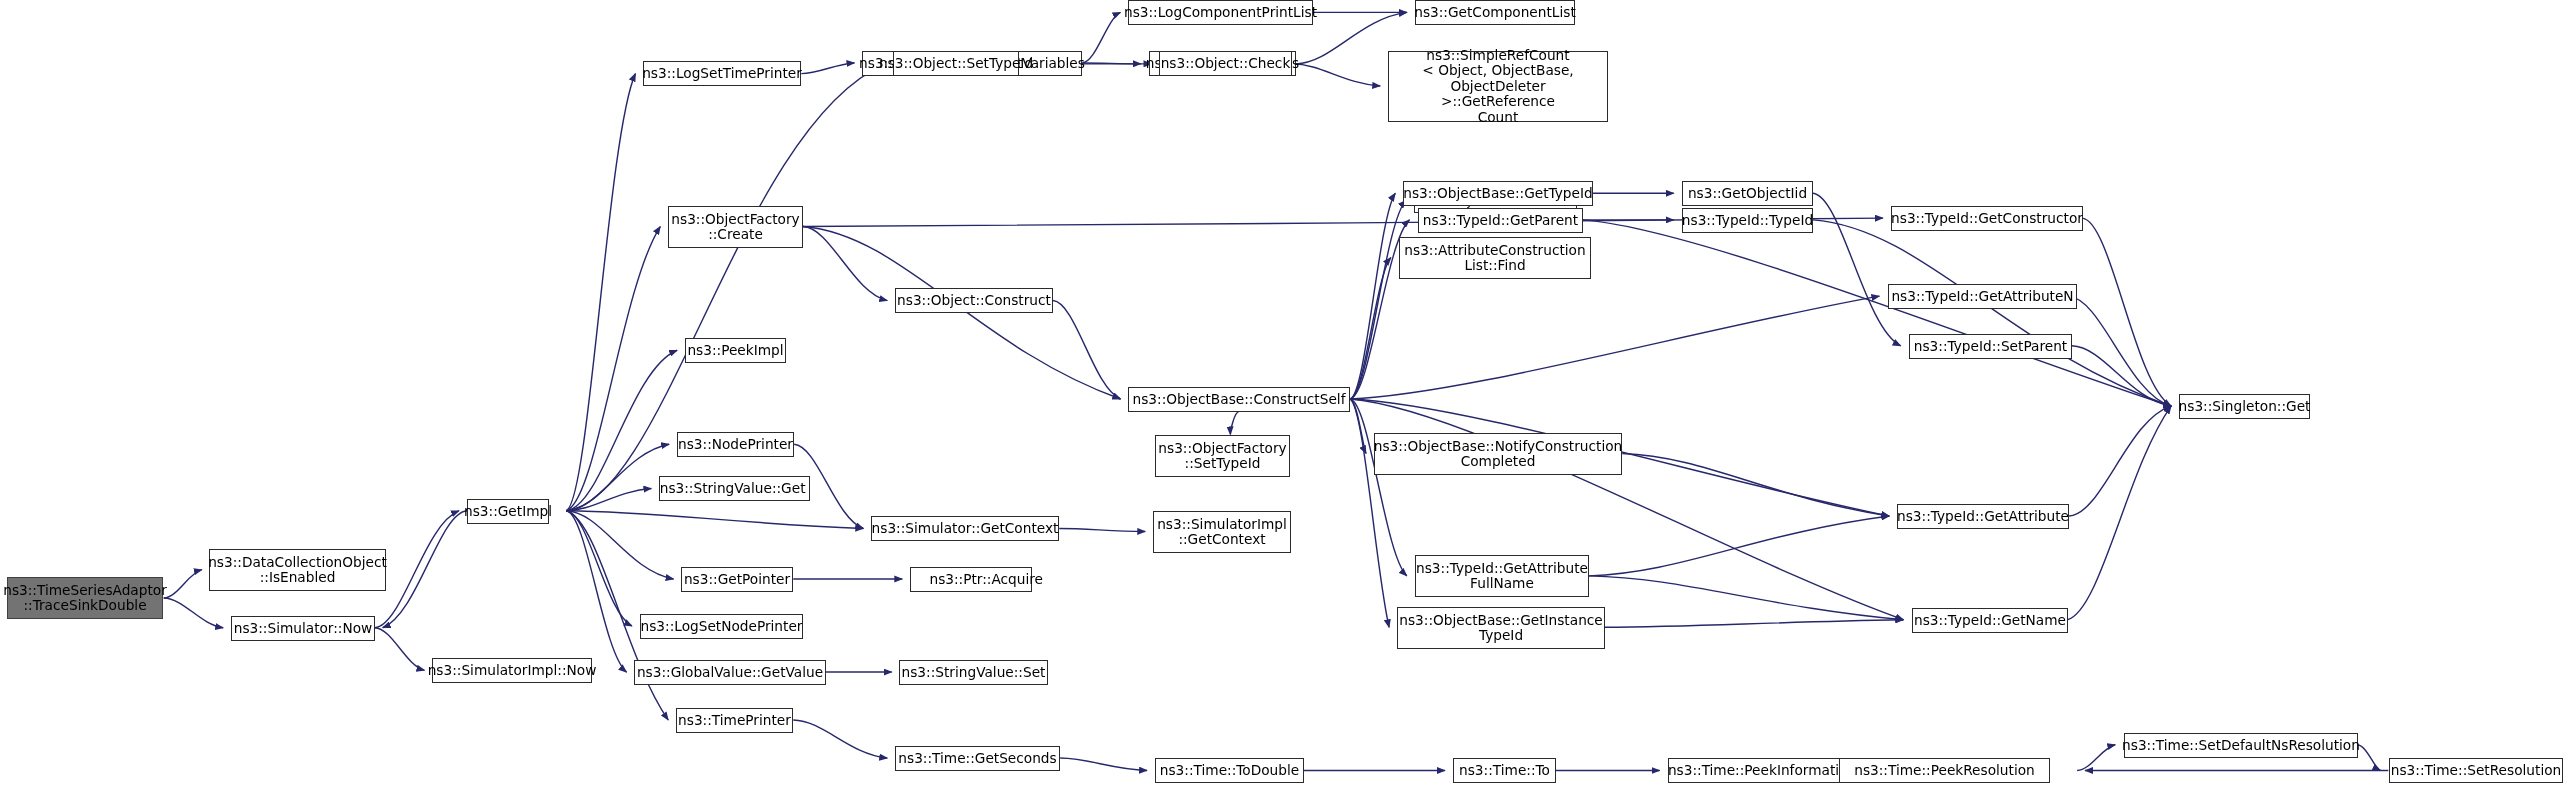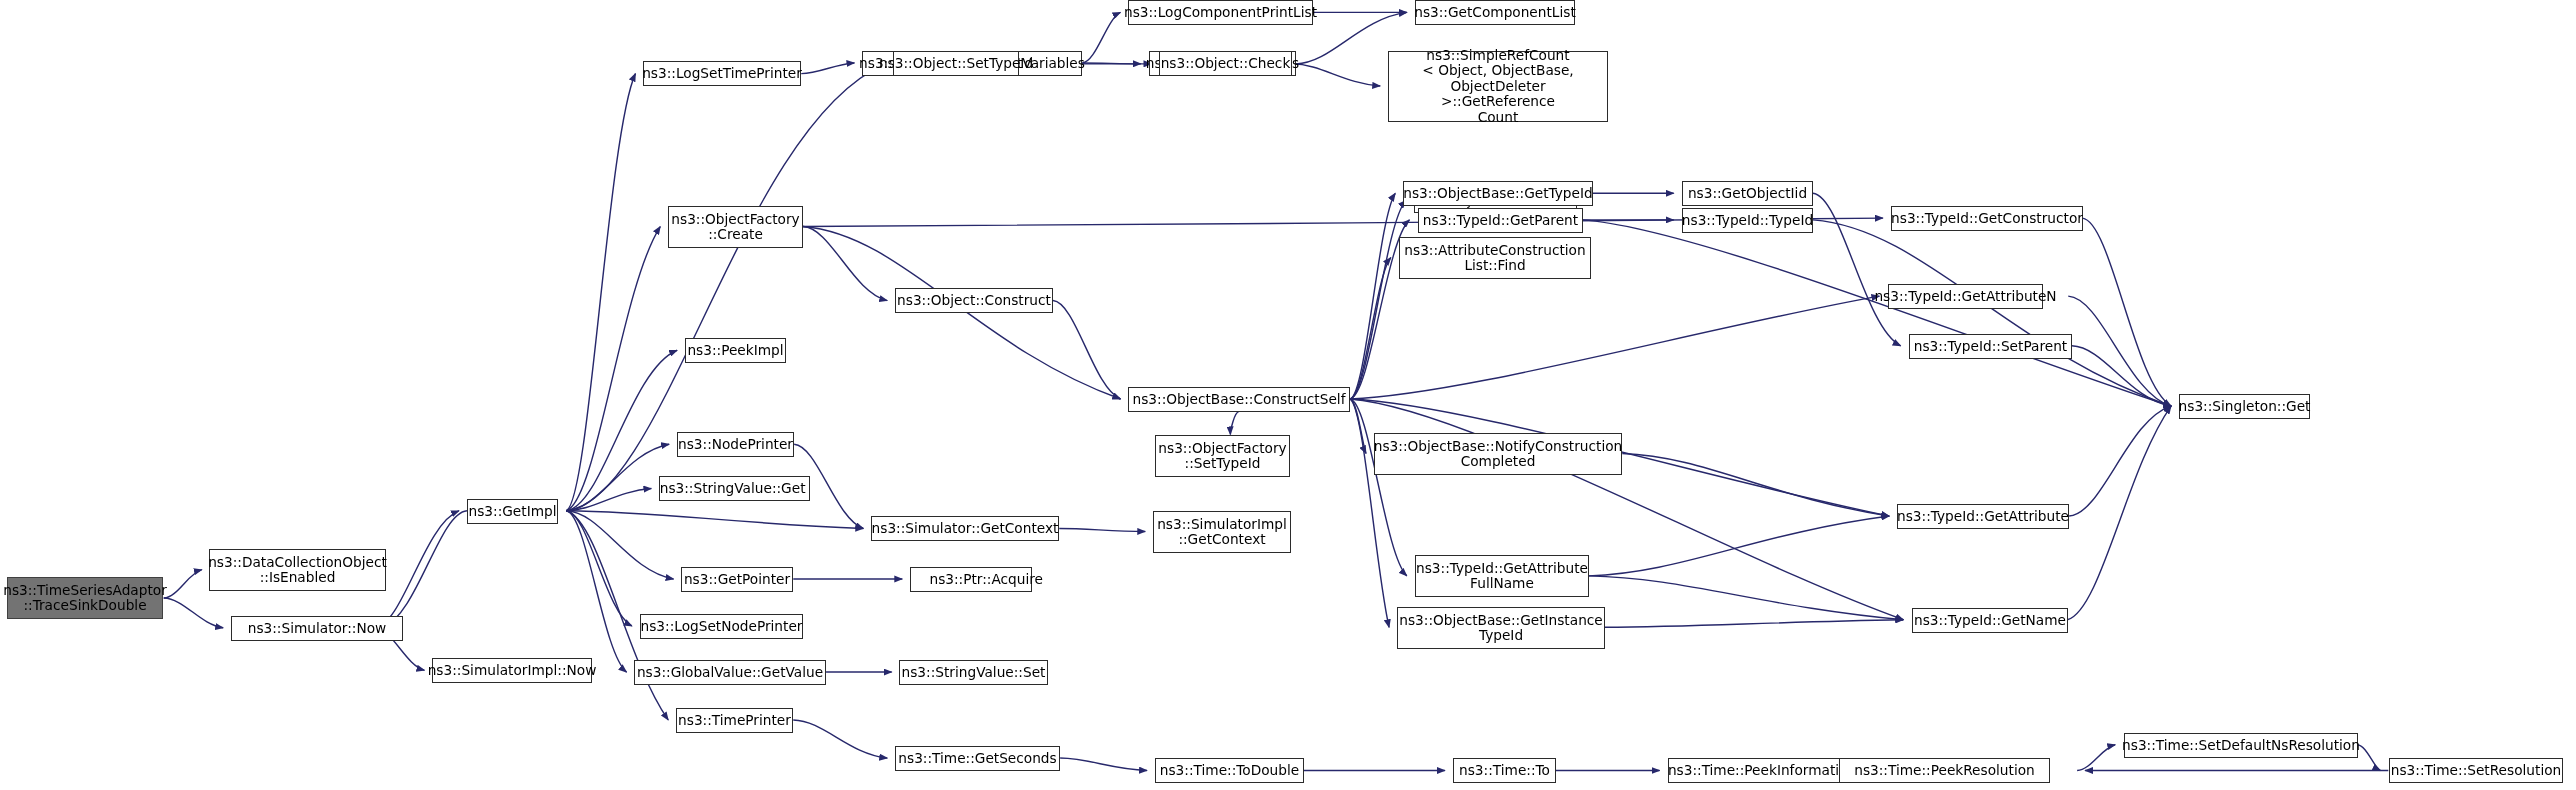--- a/index.html
+++ b/index.html
@@ -93,27 +93,27 @@
   </svg>
   <div id="nodes">
       <div class="node root thick" style="left: 7px; top: 577px; width: 156px; height: 42px;">
         <span>ns3::TimeSeriesAdaptor
 ::TraceSinkDouble</span>
       </div>
       <div class="node thick" style="left: 209px; top: 549px; width: 177px; height: 42px;">
         <span>ns3::DataCollectionObject
 ::IsEnabled</span>
       </div>
-      <div class="node" style="left: 231px; top: 616px; width: 172px; height: 25px; text-align: center;">
+      <div class="node" style="left: 231px; top: 616px; width: 144px; height: 25px; text-align: center;">
         <span>ns3::Simulator::Now</span>
       </div>
       <div class="node" style="left: 432px; top: 658px; width: 160px; height: 25px;">
         <span>ns3::SimulatorImpl::Now</span>
       </div>
-      <div class="node" style="left: 467px; top: 499px; width: 91px; height: 25px;">
+      <div class="node" style="left: 467px; top: 499px; width: 82px; height: 25px;">
         <span>ns3::GetImpl</span>
       </div>
       <div class="node" style="left: 643px; top: 61px; width: 158px; height: 25px;">
         <span>ns3::LogSetTimePrinter</span>
       </div>
       <div class="node" style="left: 862px; top: 51px; width: 220px; height: 25px;">
         <span>ns3::CheckEnvironmentVariables</span>
       </div>
       <div class="node" style="left: 1128px; top: 0px; width: 185px; height: 25px;">
         <span>ns3::LogComponentPrintList</span>
@@ -214,21 +214,21 @@
       </div>
       <div class="node" style="left: 1682px; top: 181px; width: 131px; height: 25px;">
         <span>ns3::GetObjectIid</span>
       </div>
       <div class="node" style="left: 1682px; top: 208px; width: 131px; height: 25px;">
         <span>ns3::TypeId::TypeId</span>
       </div>
       <div class="node" style="left: 1891px; top: 206px; width: 192px; height: 25px;">
         <span>ns3::TypeId::GetConstructor</span>
       </div>
-      <div class="node" style="left: 1888px; top: 284px; width: 155px; height: 25px;">
+      <div class="node" style="left: 1888px; top: 284px; width: 189px; height: 25px;">
         <span>ns3::TypeId::GetAttributeN</span>
       </div>
       <div class="node" style="left: 1909px; top: 334px; width: 163px; height: 25px;">
         <span>ns3::TypeId::SetParent</span>
       </div>
       <div class="node" style="left: 1897px; top: 504px; width: 172px; height: 25px;">
         <span>ns3::TypeId::GetAttribute</span>
       </div>
       <div class="node" style="left: 1912px; top: 608px; width: 156px; height: 25px;">
         <span>ns3::TypeId::GetName</span>

